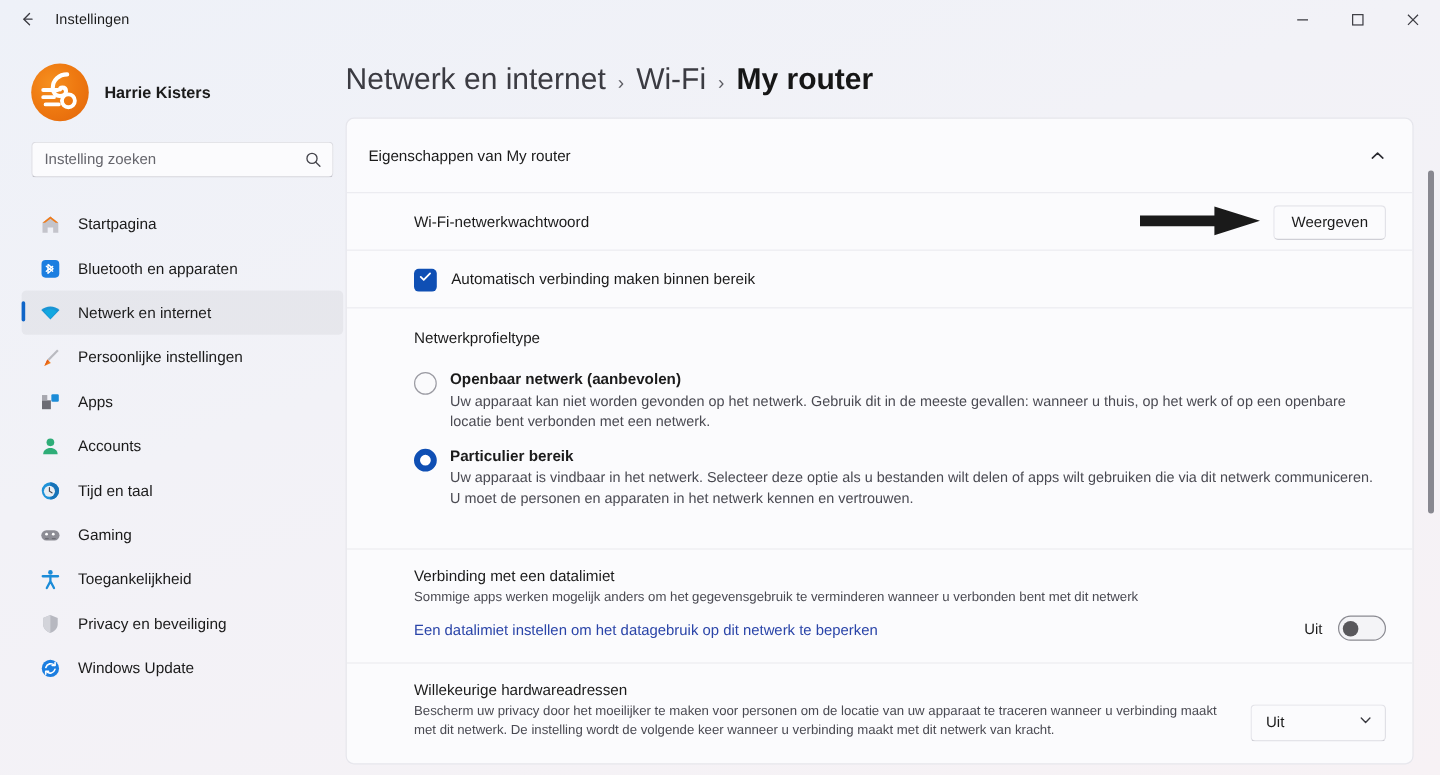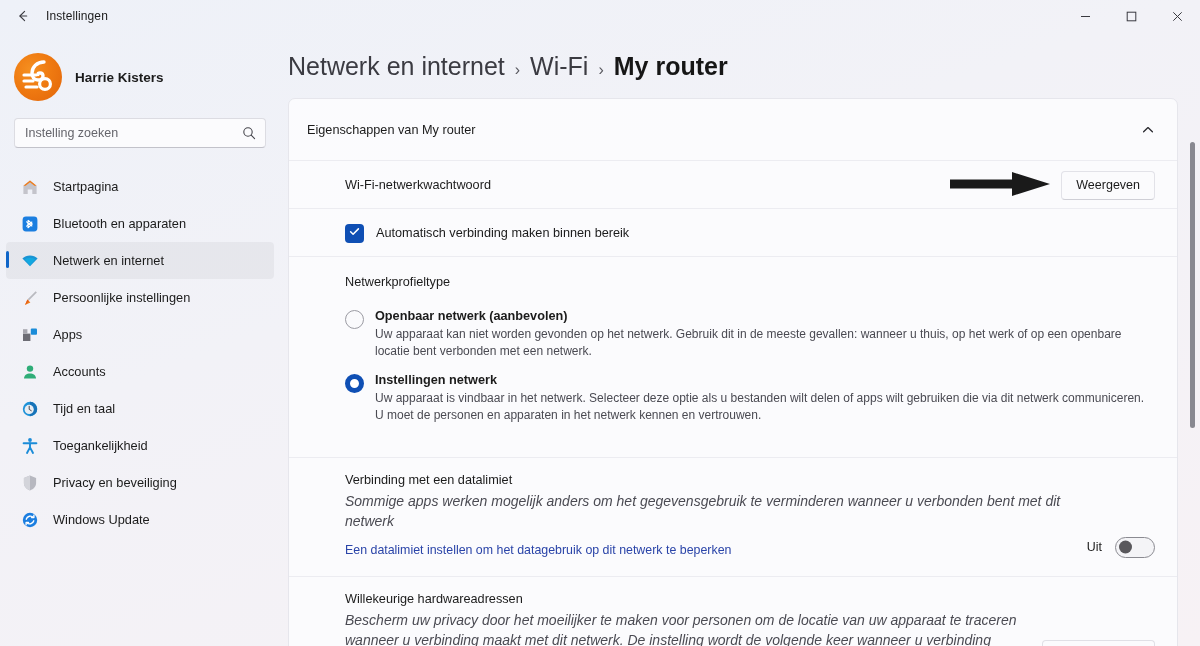--- a/index.html
+++ b/index.html
@@ -52,21 +52,21 @@
   .winbtn {
     width: 46px; height: 32px;
     display: flex; align-items: center; justify-content: center;
     cursor: pointer;
   }
   .winbtn svg { display: block; }
 
   
   .sidebar {
     position: absolute;
-    top: 32px; left: 0;
+    top: 32px; left: 12px;
     width: 280px;
     height: 614px;
     padding: 0;
   }
   .profile {
     display: flex;
     align-items: center;
     gap: 13px;
     padding: 16px 0 0 14px;
     height: 74px;
@@ -313,25 +313,24 @@
     padding: 15px 22px 18px 56px;
     display: flex;
     align-items: flex-end;
   }
   .block-texts { flex: 1; padding-right: 20px; }
   .block-title {
     font-size: 12.7px;
     color: #1b1b1b;
   }
   .block-desc {
-    font-size: 14px;
+    font-size: 11px;
     color: #4a4a52;
     line-height: 1.45;
     margin-top: 4px;
-    font-style: italic;
   }
   .block-right {
     display: flex;
     align-items: center;
     gap: 13px;
     padding-top: 2px;
   }
   .toggle-state {
     font-size: 12.4px;
     color: #1b1b1b;
@@ -533,20 +532,31 @@
           <svg width="18" height="18" viewBox="0 0 18 18">
             <circle cx="9" cy="9" r="7.2" fill="#1f92d8"></circle>
             <path d="M9 1.8a7.2 7.2 0 0 1 0 14.4z" fill="#1773b8"></path>
             <circle cx="8.2" cy="9.4" r="4.6" fill="#e9eef3"></circle>
             <path d="M8.2 6.3v3.1l2.1 1.3" fill="none" stroke="#4a4a52" stroke-width="1" stroke-linecap="round"></path>
           </svg>
         </span>
         <span class="nav-label">Tijd en taal</span>
       </div>
 
+      <div class="nav-item">
+        <span class="nav-icon">
+          <svg width="18" height="18" viewBox="0 0 18 18">
+            <rect x="1.4" y="4.8" width="15.2" height="8.6" rx="4.3" fill="#8d8d95"></rect>
+            <circle cx="5.8" cy="8.2" r="1.15" fill="#ffffff"></circle>
+            <circle cx="11.4" cy="8.2" r="1.15" fill="#ffffff"></circle>
+            <path d="M5 11.8h2.2M10.6 11.8h2.4" stroke="#6d6d75" stroke-width="1.1" stroke-linecap="round"></path>
+          </svg>
+        </span>
+        <span class="nav-label">Gaming</span>
+      </div>
 
       <div class="nav-item">
         <span class="nav-icon">
           <svg width="18" height="18" viewBox="0 0 18 18">
             <circle cx="9" cy="3" r="1.9" fill="#1b8cd8"></circle>
             <path d="M2.6 6.2h12.8" stroke="#1b8cd8" stroke-width="1.9" stroke-linecap="round"></path>
             <path d="M9 6.2v4.2M9 10.4 6 16M9 10.4 12 16" stroke="#1b8cd8" stroke-width="1.9" stroke-linecap="round" fill="none"></path>
           </svg>
         </span>
         <span class="nav-label">Toegankelijkheid</span>
@@ -620,21 +630,21 @@
           <span class="radio"></span>
           <div class="radio-texts">
             <div class="radio-title">Openbaar netwerk (aanbevolen)</div>
             <div class="radio-desc">Uw apparaat kan niet worden gevonden op het netwerk. Gebruik dit in de meeste gevallen: wanneer u thuis, op het werk of op een openbare locatie bent verbonden met een netwerk.</div>
           </div>
         </div>
 
         <div class="radio-row">
           <span class="radio selected"></span>
           <div class="radio-texts">
-            <div class="radio-title">Instellingen netwerk</div>
+            <div class="radio-title">Particulier bereik</div>
             <div class="radio-desc">Uw apparaat is vindbaar in het netwerk. Selecteer deze optie als u bestanden wilt delen of apps wilt gebruiken die via dit netwerk communiceren. U moet de personen en apparaten in het netwerk kennen en vertrouwen.</div>
           </div>
         </div>
 
       </div>
 
       <div class="row-block">
         <div class="block-texts">
           <div class="block-title">Verbinding met een datalimiet</div>
           <div class="block-desc">Sommige apps werken mogelijk anders om het gegevensgebruik te verminderen wanneer u verbonden bent met dit netwerk</div>

